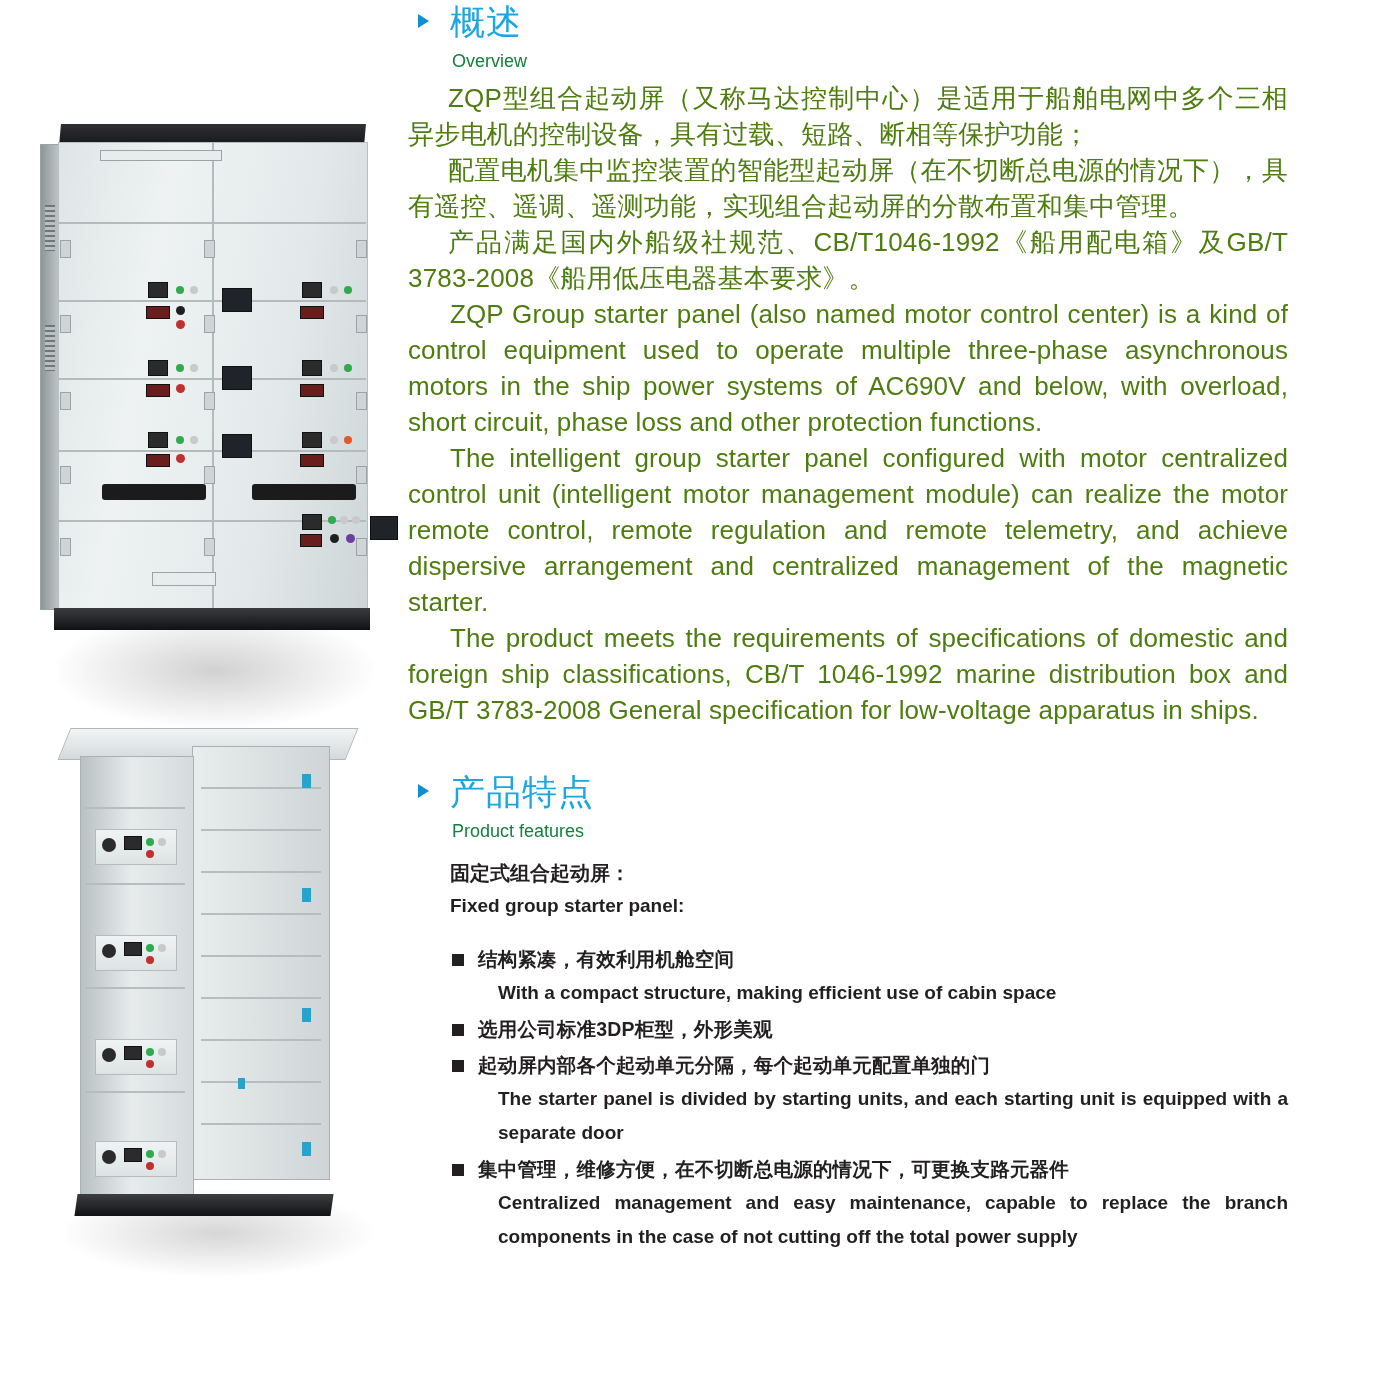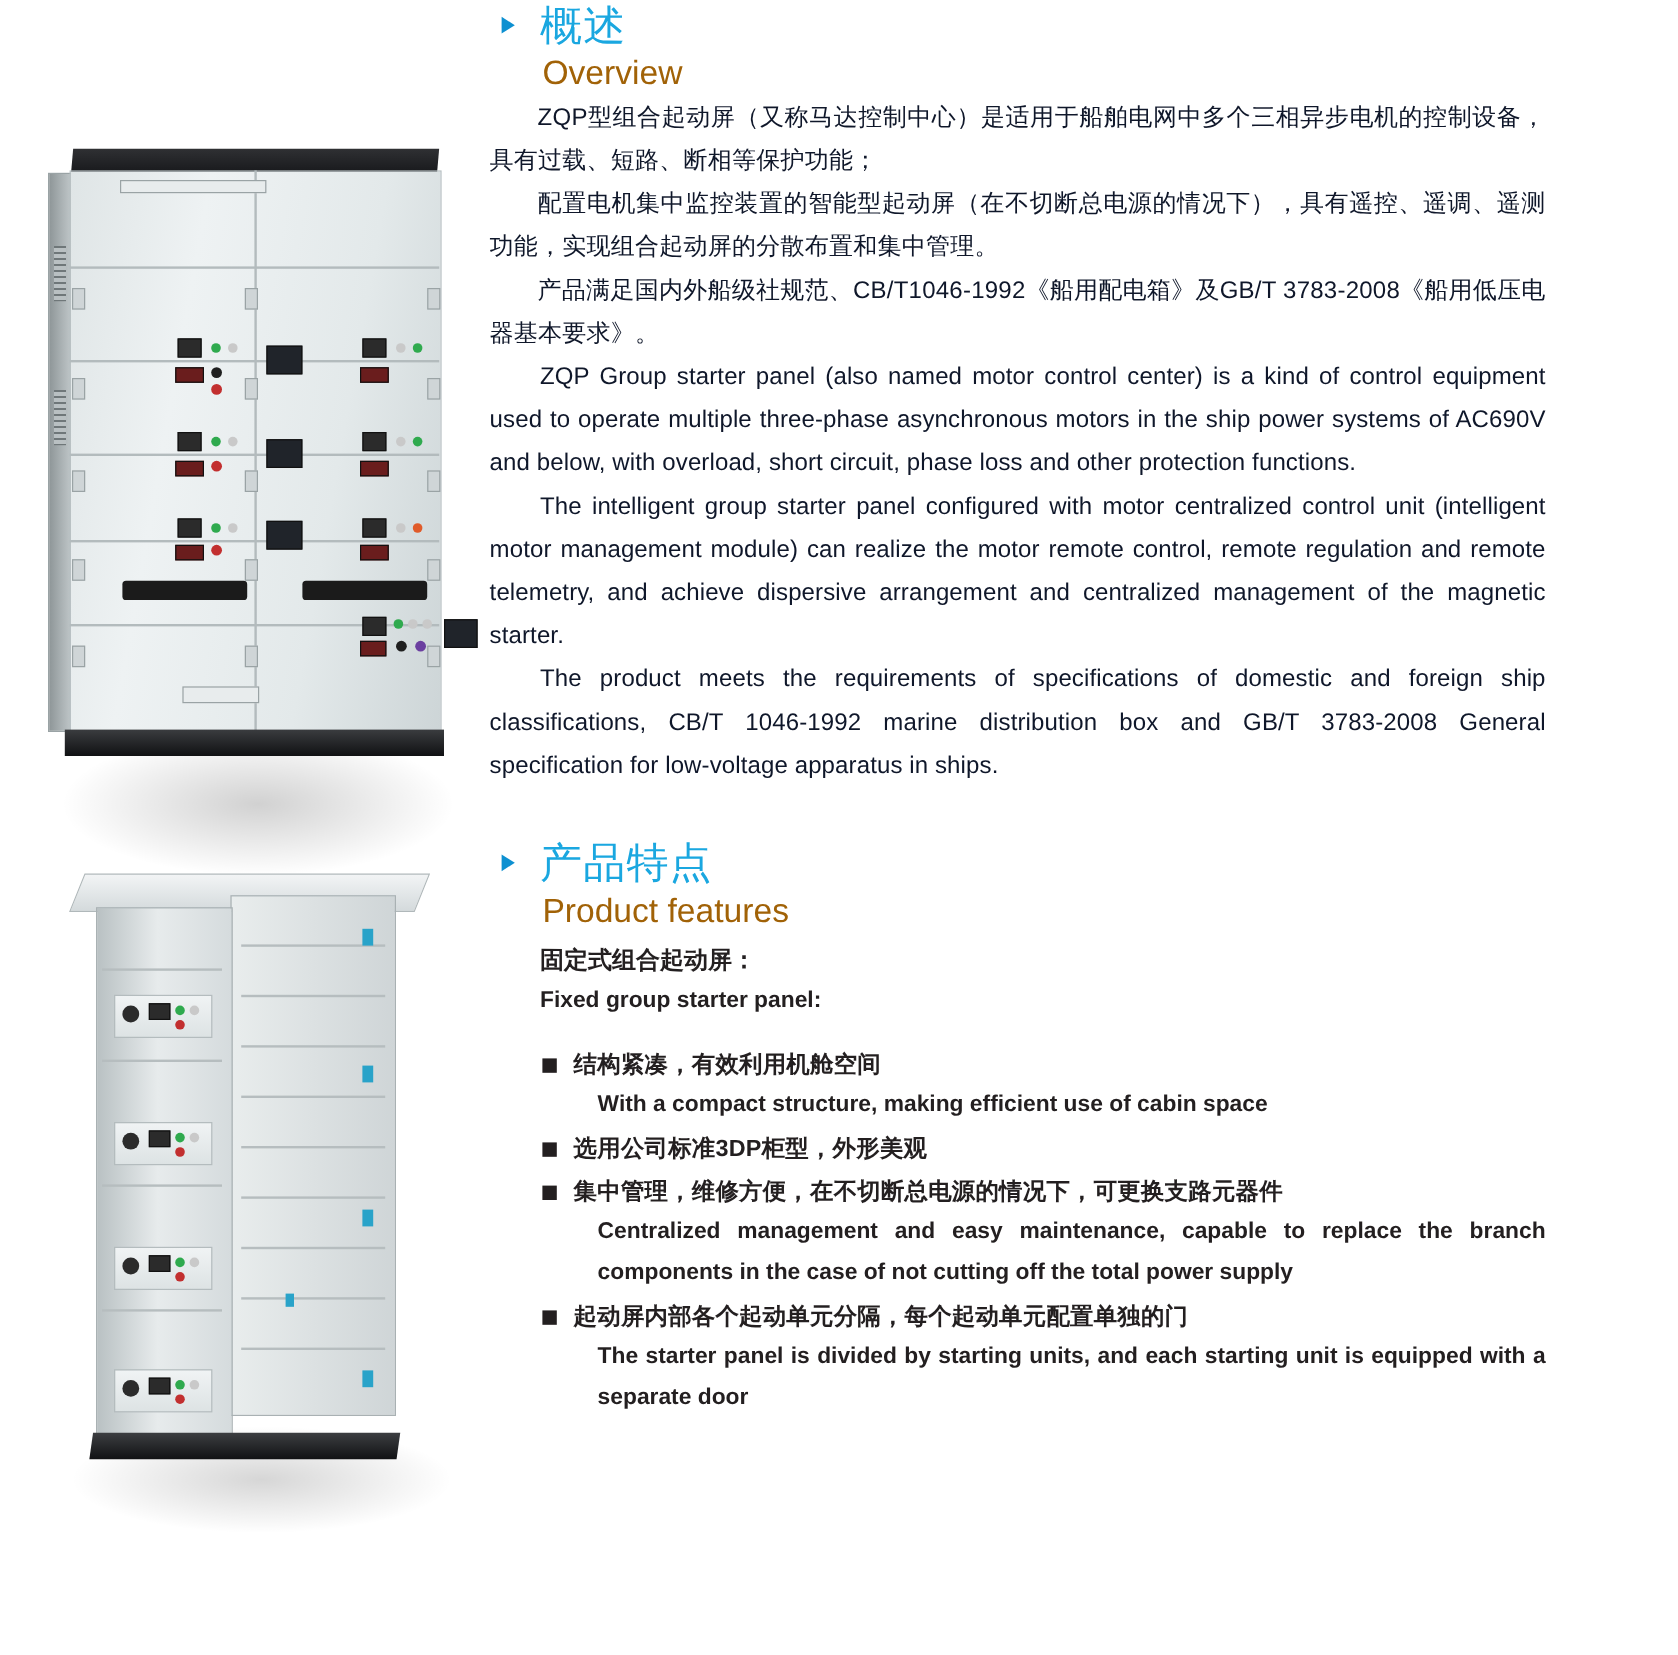--- a/index.html
+++ b/index.html
@@ -54,35 +54,35 @@
     border-bottom: 7px solid transparent;
   }
   .section-title-cn {
     font-size: 35px;
     line-height: 44px;
     color: #1aa7e0;
     letter-spacing: 1px;
     font-weight: normal;
   }
   .section-title-en {
-    font-size: 28px;
+    font-size: 18px;
     line-height: 30px;
-    color: #a16207;
+    color: #15803d;
     padding-left: 44px;
     margin-bottom: 4px;
   }
 
   
   .para {
-    font-size: 20px;
+    font-size: 26px;
     line-height: 36px;
     text-align: justify;
     text-justify: inter-ideograph;
     margin: 0;
-    color: #0f172a;
+    color: #4d7c0f;
   }
   .para.cn {
     text-indent: 40px;
     letter-spacing: 0.2px;
   }
   .para.en {
     text-indent: 42px;
     letter-spacing: 0.1px;
   }
 
@@ -412,24 +412,24 @@
       <div class="feat-en">With a compact structure, making efficient use of cabin space</div>
     </div>
 
     <div class="feat-item">
       <span class="bullet"></span>
       <div class="feat-cn">选用公司标准3DP柜型，外形美观</div>
     </div>
 
     <div class="feat-item">
       <span class="bullet"></span>
+      <div class="feat-cn">起动屏内部各个起动单元分隔，每个起动单元配置单独的门</div>
+      <div class="feat-en">The starter panel is divided by starting units, and each starting unit is equipped with a separate door</div>
+    </div>
+
+    <div class="feat-item">
+      <span class="bullet"></span>
       <div class="feat-cn">集中管理，维修方便，在不切断总电源的情况下，可更换支路元器件</div>
       <div class="feat-en">Centralized management and easy maintenance, capable to replace the branch components in the case of not cutting off the total power supply</div>
     </div>
 
-    <div class="feat-item">
-      <span class="bullet"></span>
-      <div class="feat-cn">起动屏内部各个起动单元分隔，每个起动单元配置单独的门</div>
-      <div class="feat-en">The starter panel is divided by starting units, and each starting unit is equipped with a separate door</div>
-    </div>
-
   </div>
 </div>
 
 </body></html>

